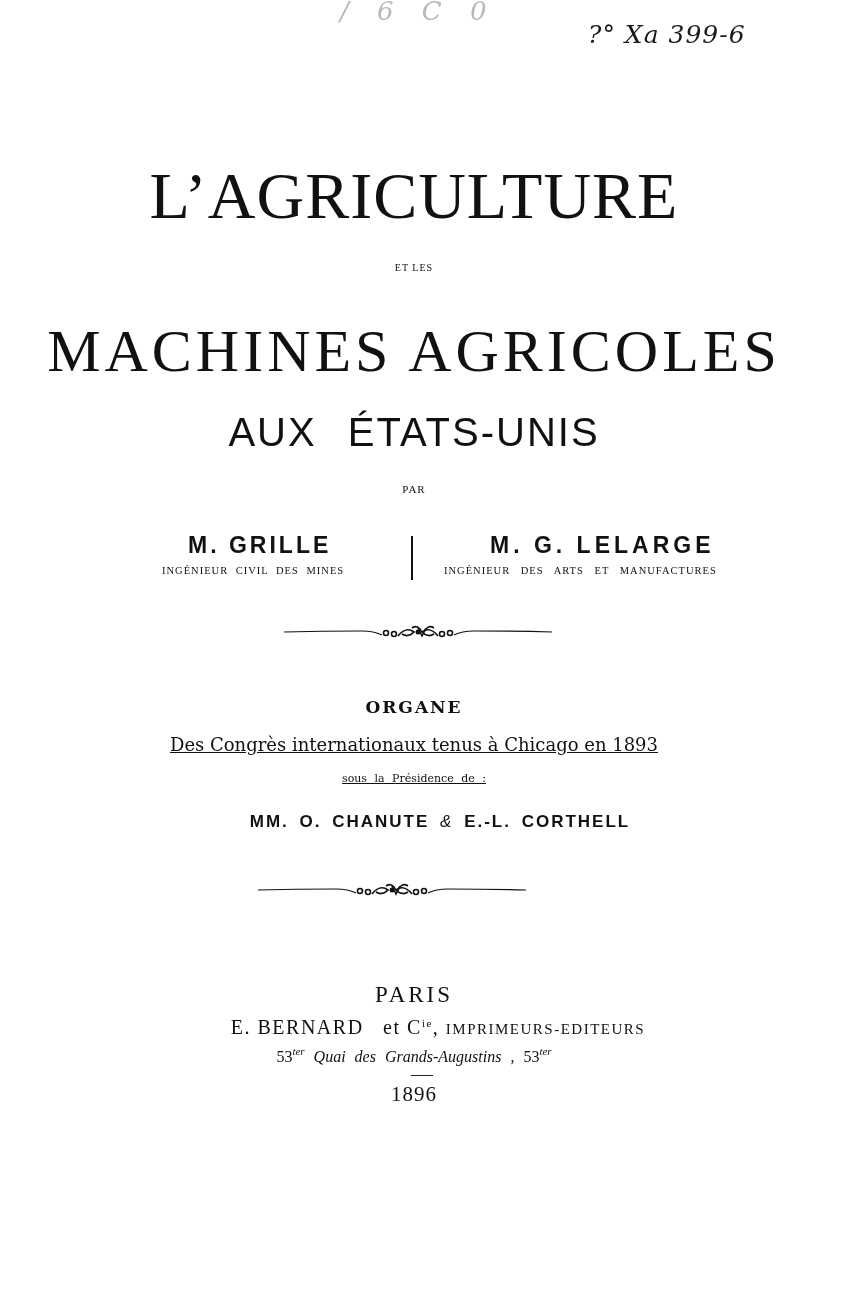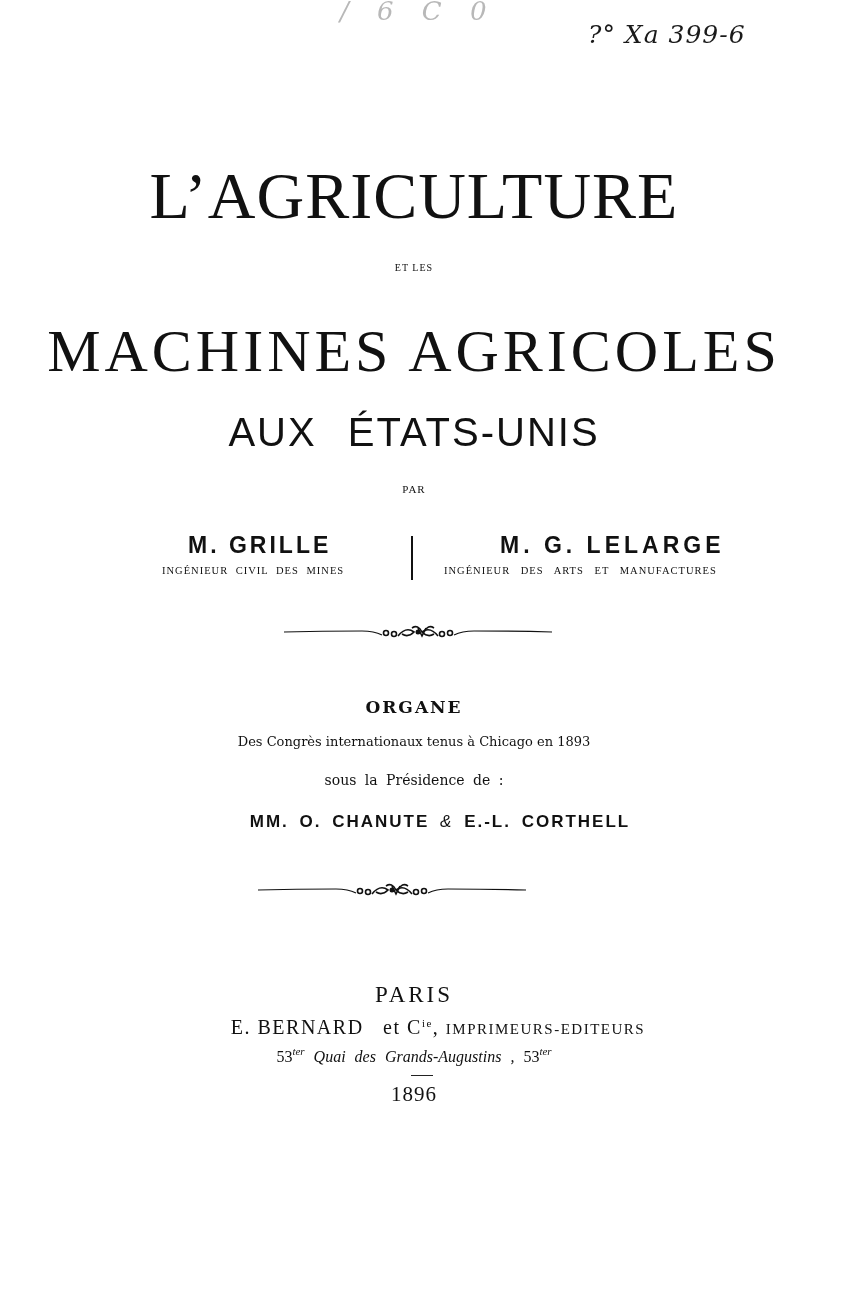--- a/index.html
+++ b/index.html
@@ -70,21 +70,21 @@
     }
 
     .author {
       font-family: "Liberation Sans", sans-serif;
       font-weight: bold;
       font-size: 23px;
       letter-spacing: 3px;
       line-height: 26px;
     }
     .author1 { left: 188px; top: 532px; }
-    .author2 { left: 500px; top: 532px; letter-spacing: 4px; }
+    .author2 { left: 490px; top: 532px; letter-spacing: 4px; }
     .role {
       font-size: 10.5px;
       letter-spacing: 1px;
       word-spacing: 4px;
     }
     .role1 { left: 162px; top: 565px; }
     .role2 { left: 444px; top: 565px; word-spacing: 7px; }
     .vdivider {
       left: 411px; top: 536px;
       width: 2px; height: 44px;
@@ -98,27 +98,29 @@
     .organe {
       top: 697px;
       font-family: "DejaVu Serif", serif;
       font-weight: bold;
       font-size: 17px;
       letter-spacing: 2px;
     }
     .line-congres {
       top: 734px;
       font-family: "DejaVu Serif", serif;
-      font-size: 13px;
+      font-size: 18px;
+      text-decoration: underline;
     }
     .line-pres {
       top: 772px;
       font-family: "DejaVu Serif", serif;
-      font-size: 14px;
+      font-size: 11px;
       word-spacing: 4px;
+      text-decoration: underline;
     }
     .line-mm {
       top: 812px;
       font-family: Liberation Sans, sans-serif;
       font-weight: bold;
       font-size: 17px;
       letter-spacing: 2px;
       word-spacing: 4px;
       padding-left: 26px;
     }

